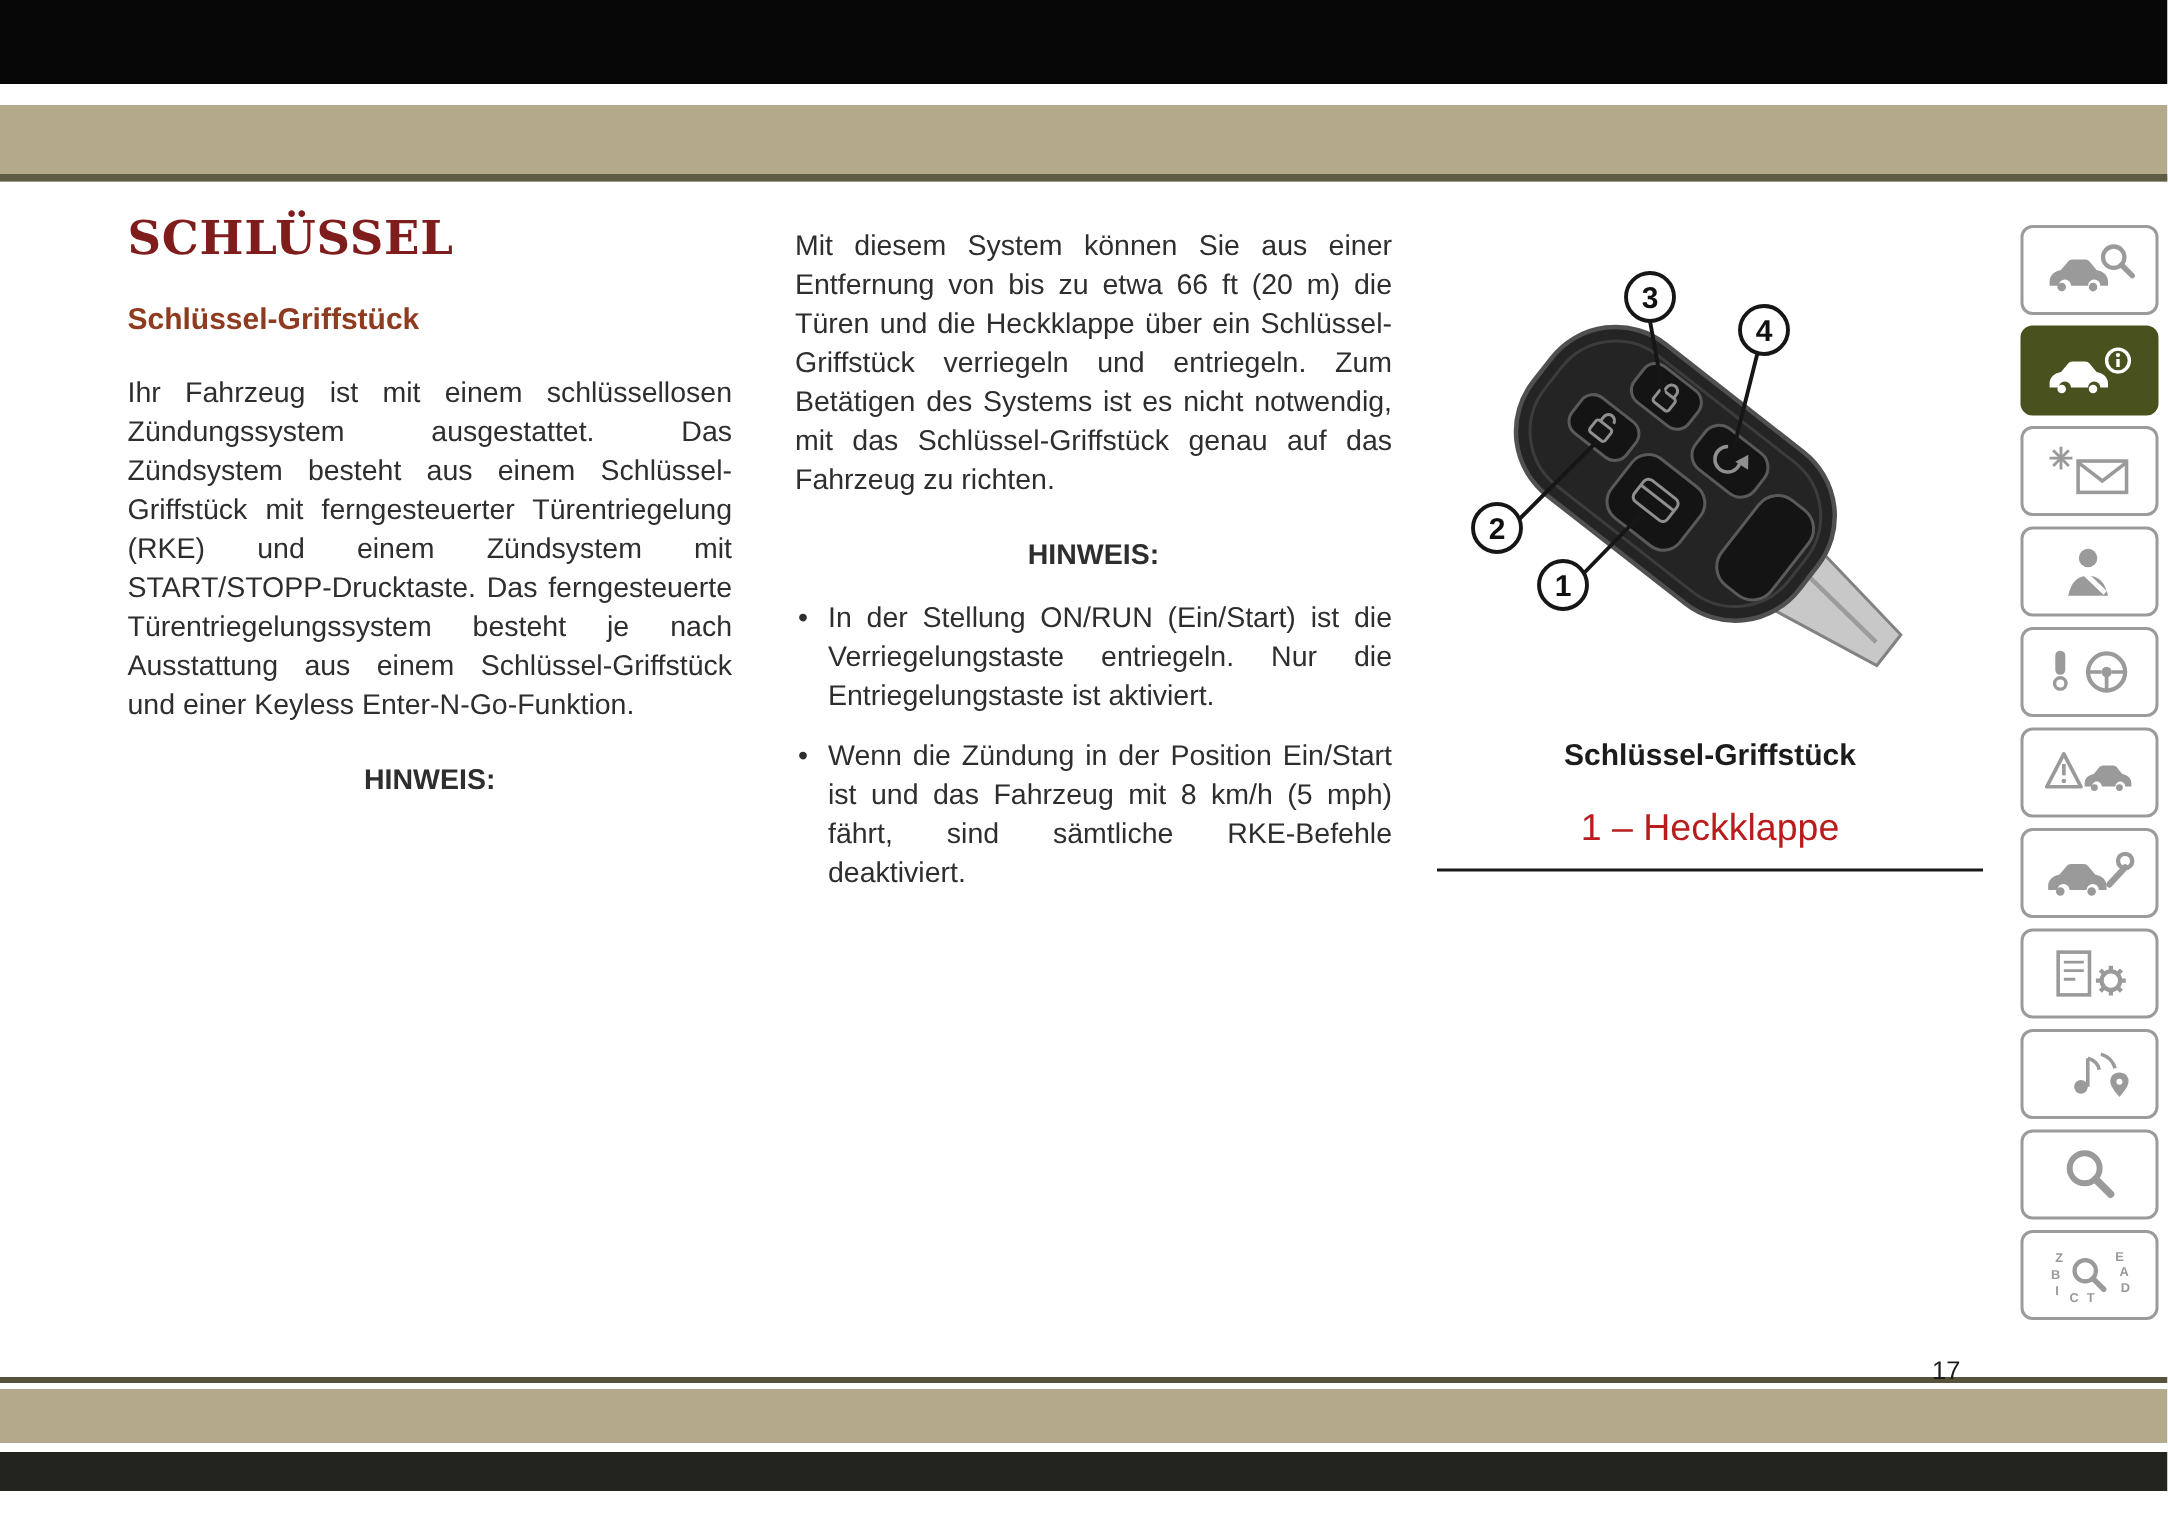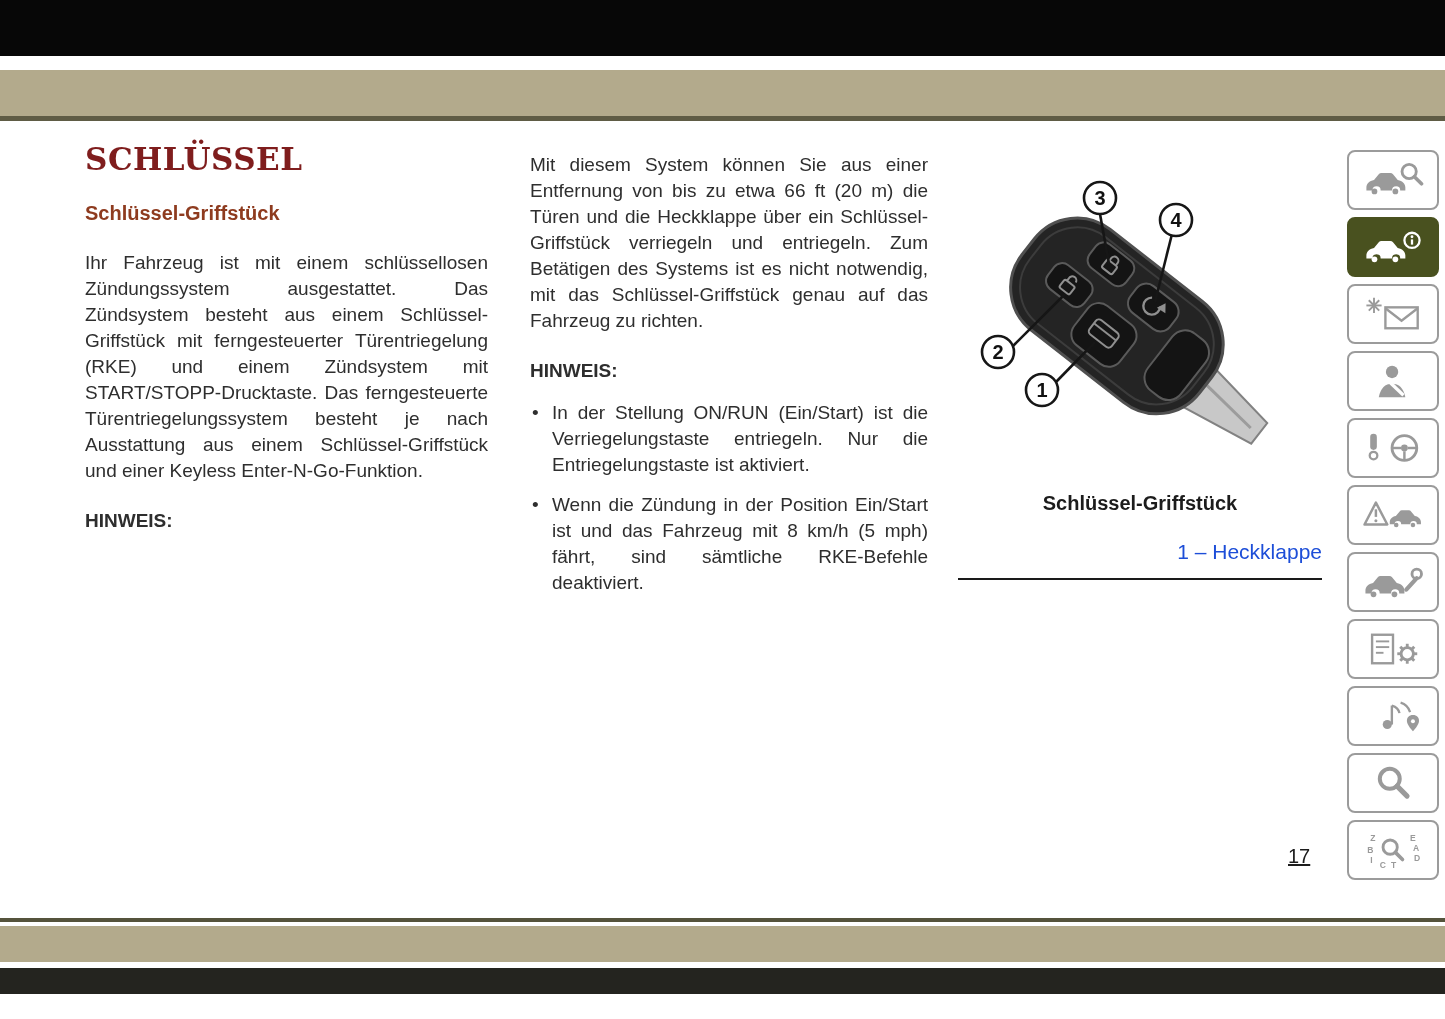--- a/index.html
+++ b/index.html
@@ -19,36 +19,36 @@
   .col-left { left:85px;  top:146px; width:403px; }
   .col-mid  { left:514px; top:152px; width:398px;margin-left:16px; }
   .doc-title {
     font-family:"DejaVu Serif", serif; font-weight:700; font-size:31px;
     color:#7f1d1d; letter-spacing:0.5px; margin:0 0 28px 0; text-align:left;
   }
   .doc-subtitle {
     font-size:20px; font-weight:700; color:#8e3b1f; margin:0 0 24px 0; text-align:left;
   }
   p.body { margin:0 0 24px 0; }
-  .note-label { font-weight:700; text-align:left; margin:2px 0 0 0; }
+  .note-label { font-weight:700; text-align:center; margin:2px 0 0 0; }
   .note-text  { margin:0; }
   ul.bullets { list-style:none; margin:16px 0 0 0; padding:0; }
   ul.bullets li { position:relative; padding-left:22px; margin-bottom:14px; }
   ul.bullets li::before { content:"\2022"; position:absolute; left:2px; top:0; }
 
   
   .col-fig { position:absolute; left:958px; top:172px; width:364px; }
   .fig-img-wrap { width:345px; margin:0 auto; }
   .fig-caption { font-weight:700; font-size:20px; text-align:center; margin:16px 0 24px 0; color:#1c1c1c; }
-  .fig-legend { font-size:21px; line-height:25px; text-align:right; color:#1d4ed8; }
+  .fig-legend { font-size:25px; line-height:25px; text-align:center; color:#b91c1c; }
   .fig-legend div { margin-bottom:0; }
   .fig-rule { border:none; border-top:2px solid #1a1a1a; margin:14px 0 0 0; }
 
   
-  .page-number { position:absolute; left:1288px; top:845px; font-size:20px; color:#1c1c1c;text-decoration:underline; }
+  .page-number { position:absolute; left:1288px; top:904px; font-size:17px; color:#1c1c1c; }
 
   
   .sidebar { position:absolute; top:150px; right:2px; width:96px; display:flex; flex-direction:column; gap:7px; }
   .tile {
     width:92px; height:60px; box-sizing:border-box; background:#ffffff;
     border:2px solid #9b9b9b; border-radius:8px;
     display:flex; align-items:center; justify-content:center;
     color:#9a9a9a; cursor:pointer;
   }
   .tile.active { background:#49511f; border-color:#49511f; color:#ffffff; }

